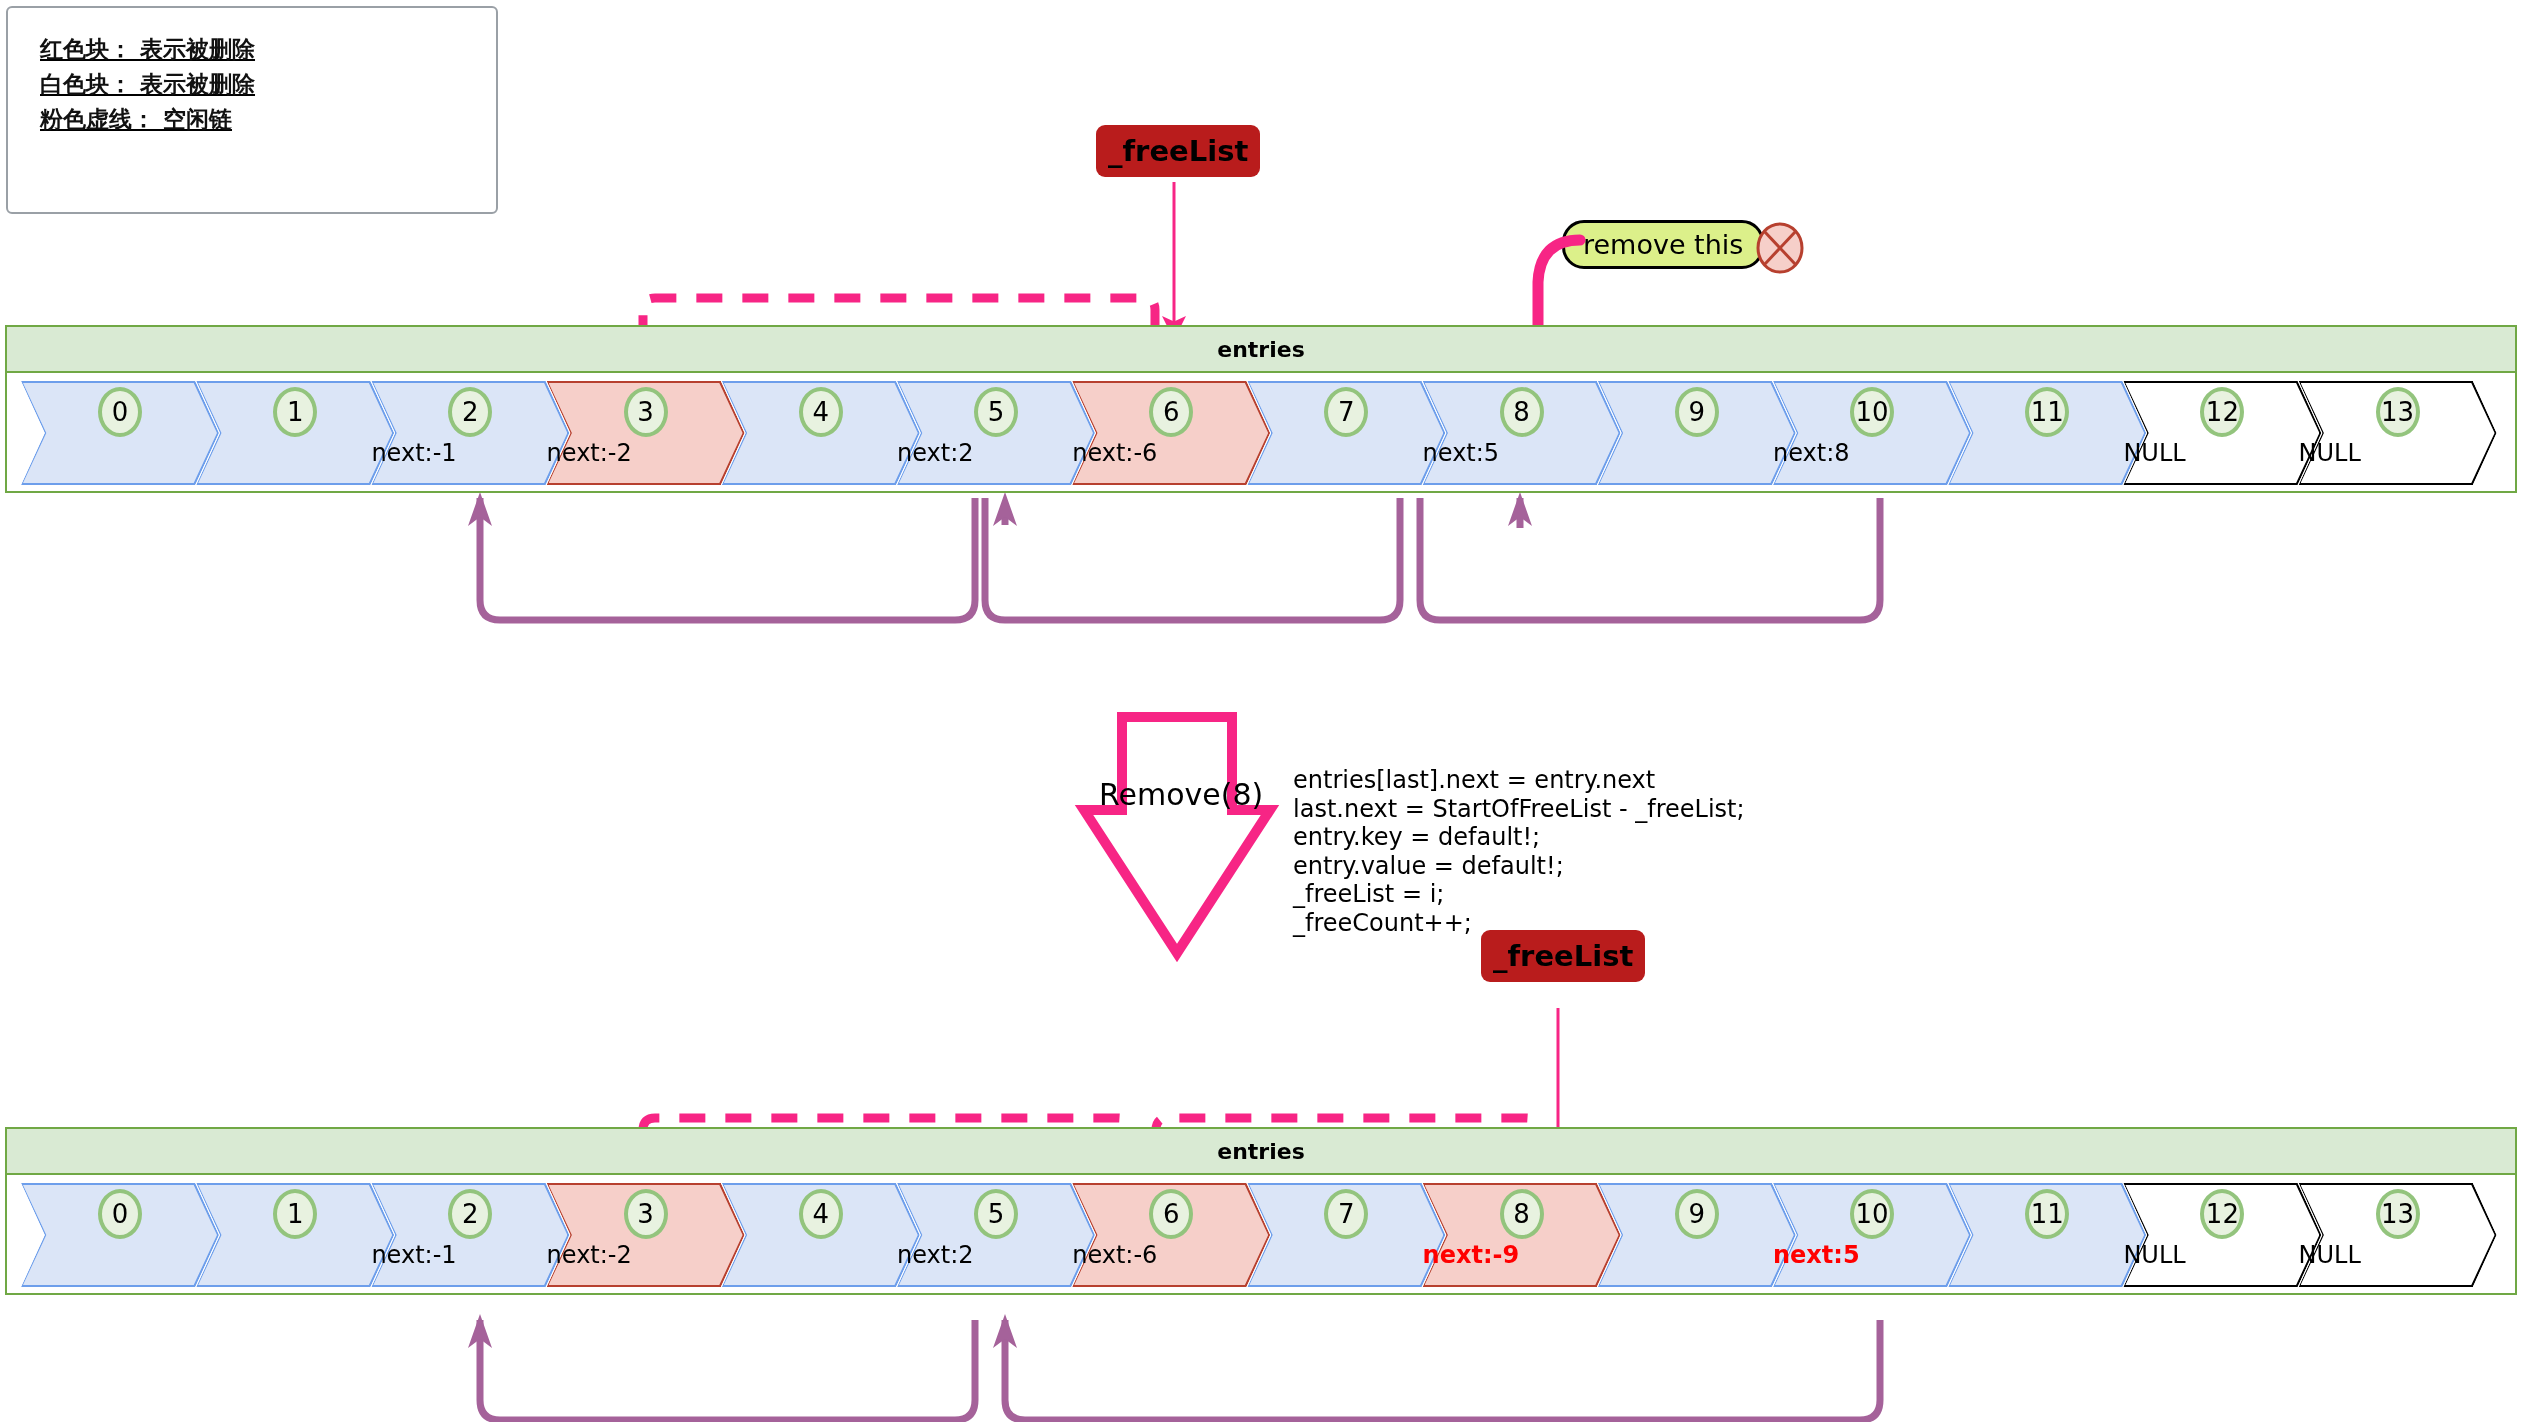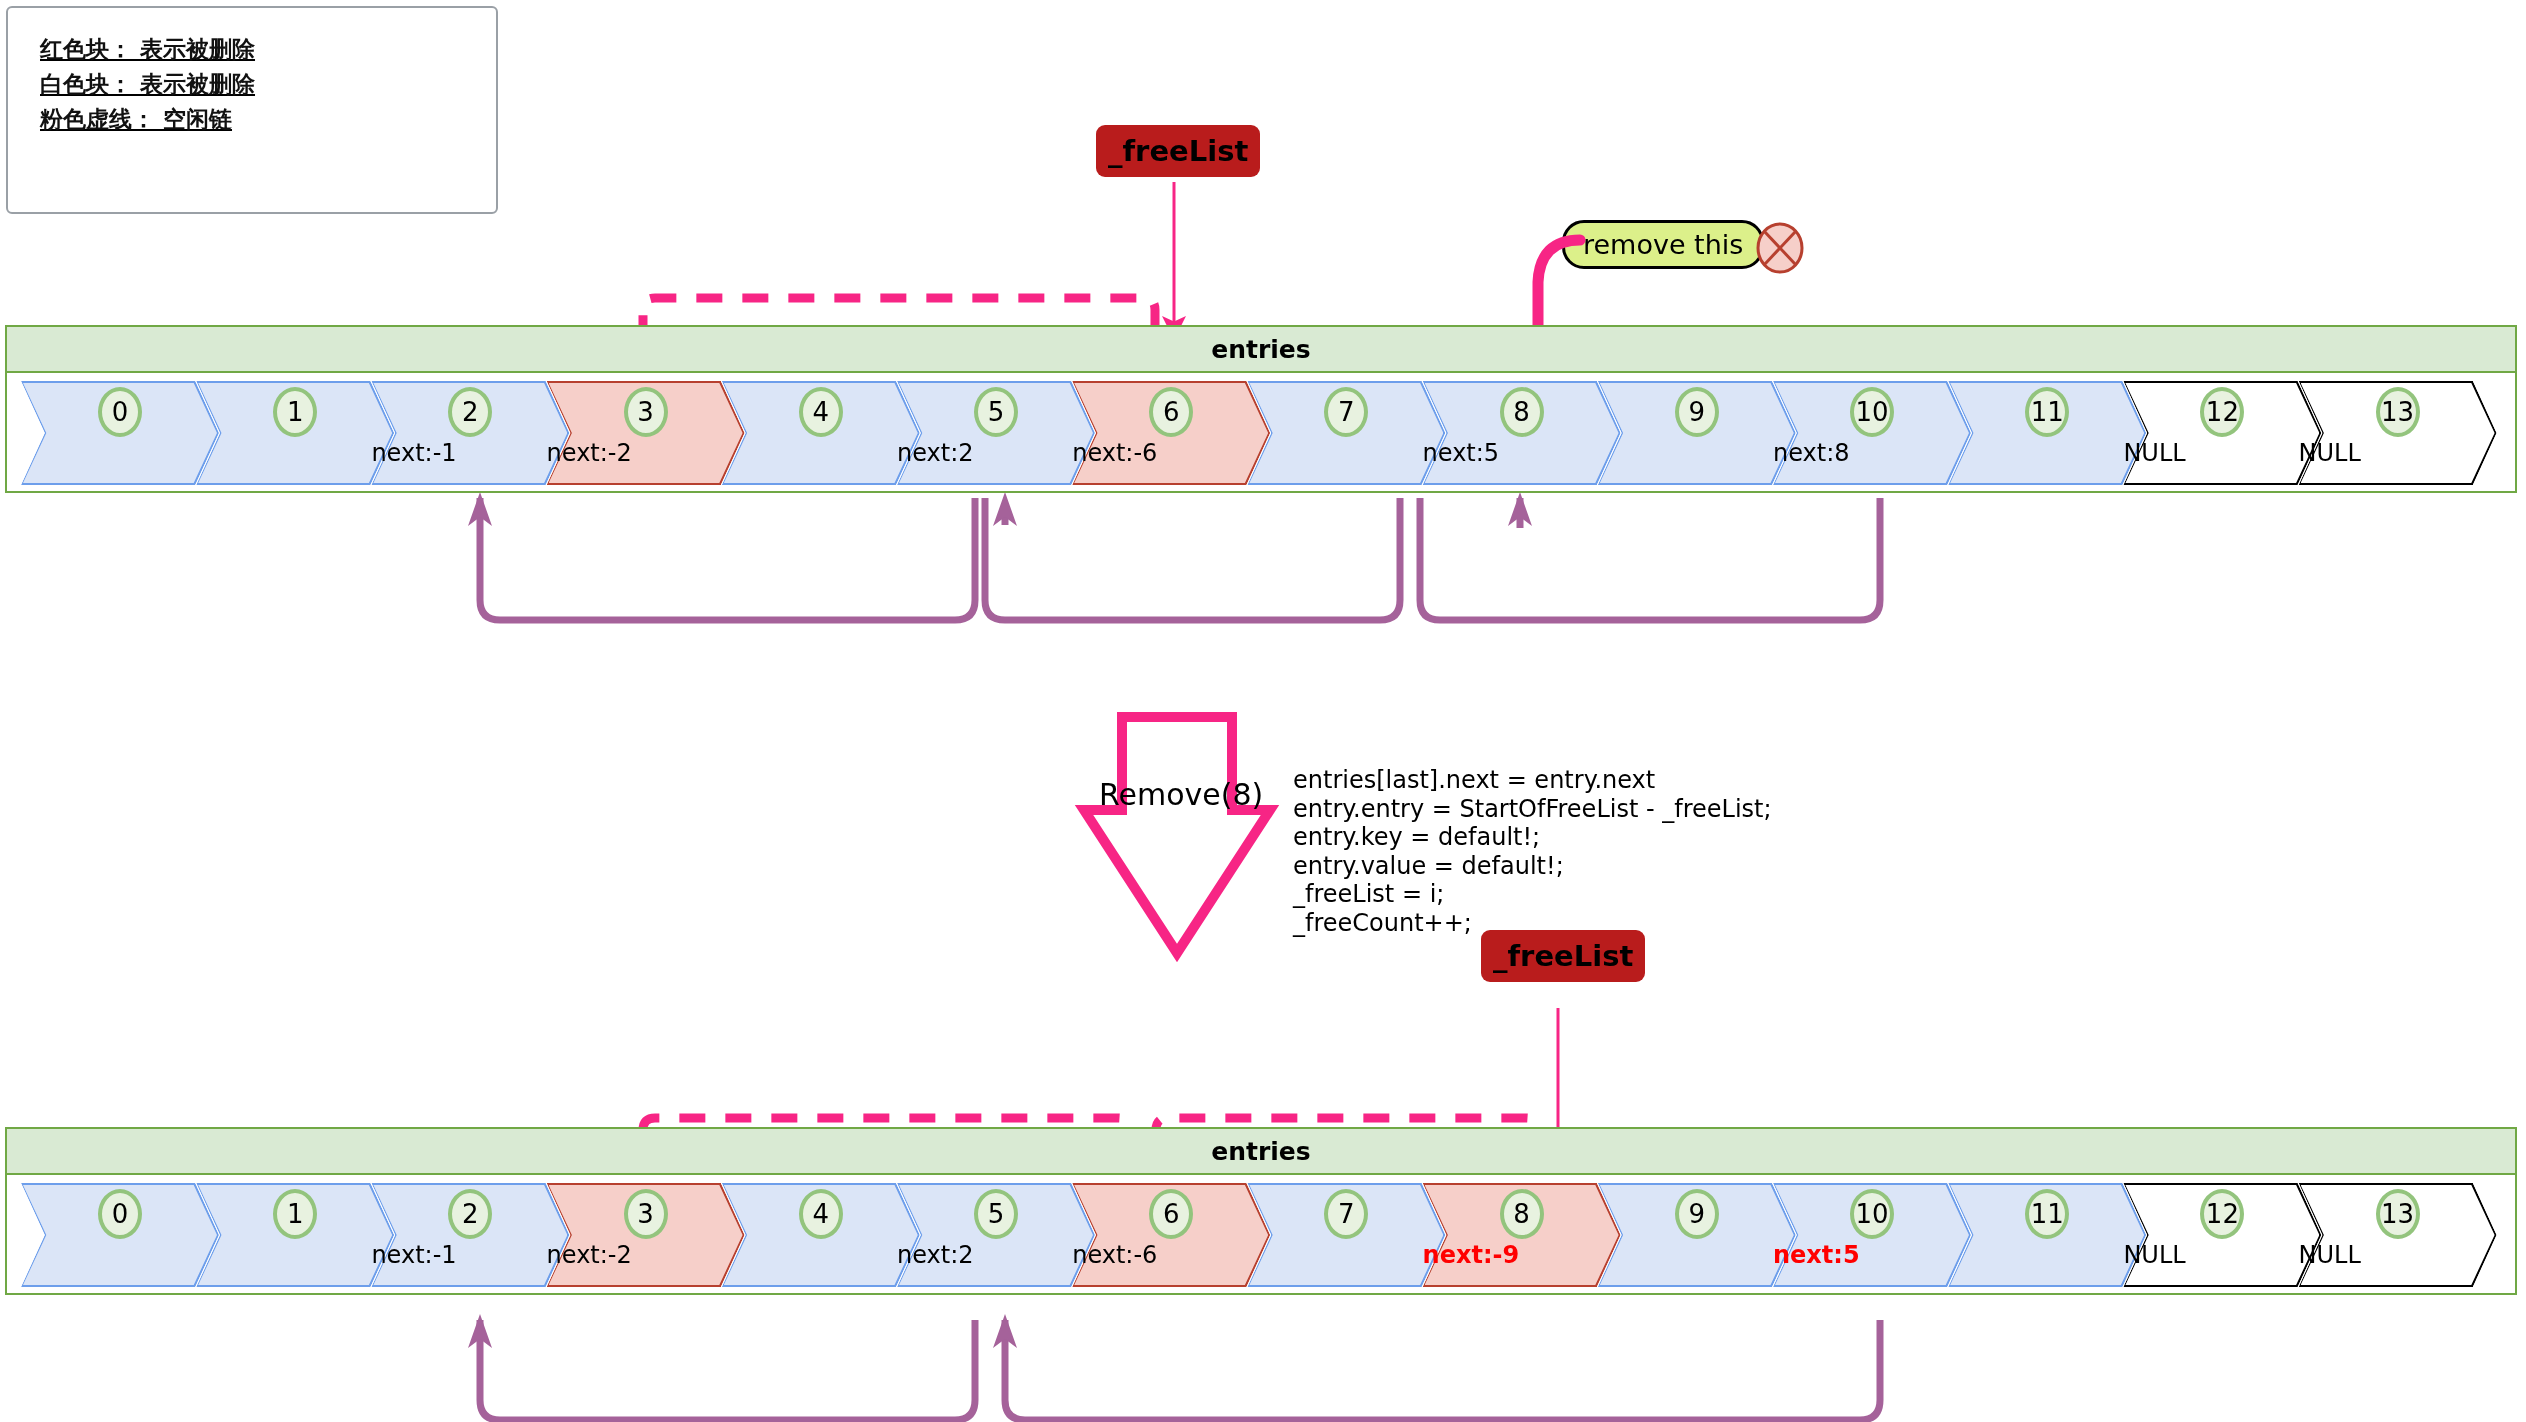--- a/index.html
+++ b/index.html
@@ -33,21 +33,21 @@
     background:#ffffff;
   }
   .band-header{
     position:absolute;left:0;top:0;width:100%;height:46px;
     background:#d9ead3;border-bottom:2px solid #70a845;
     box-sizing:border-box;
   }
   .band-title{
     position:absolute;left:0;top:0;width:100%;height:46px;
     line-height:46px;text-align:center;
-    font-size:25px;font-weight:700;color:#000;
+    font-size:22px;font-weight:700;color:#000;
     font-family:"DejaVu Sans",sans-serif;
   }
 
   
   .cells{position:absolute;left:0;top:46px;height:120px;width:100%;}
   .cell{
     position:absolute;top:8px;height:104px;
     -webkit-clip-path:polygon(0 0,88% 0,100% 50%,88% 100%,0 100%,12% 50%);
     clip-path:polygon(0 0,88% 0,100% 50%,88% 100%,0 100%,12% 50%);
   }
@@ -286,21 +286,21 @@
     </div>
 </div>
 
 <svg class="abs" id="opArrow" style="left:1090px;top:695px;" width="190" height="280">
   <path d="M32,115 L32,22 L142,22 L142,115 L180,115 L87,258 L-6,115 Z" fill="none" stroke="#f72585" stroke-width="10" stroke-linejoin="miter"></path>
 </svg>
 <div class="abs" id="removelabel">Remove(8)</div>
 
 <div class="abs" id="codeblock">
   <div class="cl">entries[last].next = entry.next</div>
-  <div class="cl">entry.entry = StartOfFreeList - _freeList;</div>
+  <div class="cl">last.next = StartOfFreeList - _freeList;</div>
   <div class="cl">entry.key = default!;</div>
   <div class="cl">entry.value = default!;</div>
   <div class="cl">_freeList = i;</div>
   <div class="cl">_freeCount++;</div>
 </div>
 
 <div class="abs freetag" id="tagB" style="left:1481px;top:930px;">_freeList</div>
 
 <svg class="abs" id="svgB" style="left:0;top:960px;" width="2526" height="462">
 

